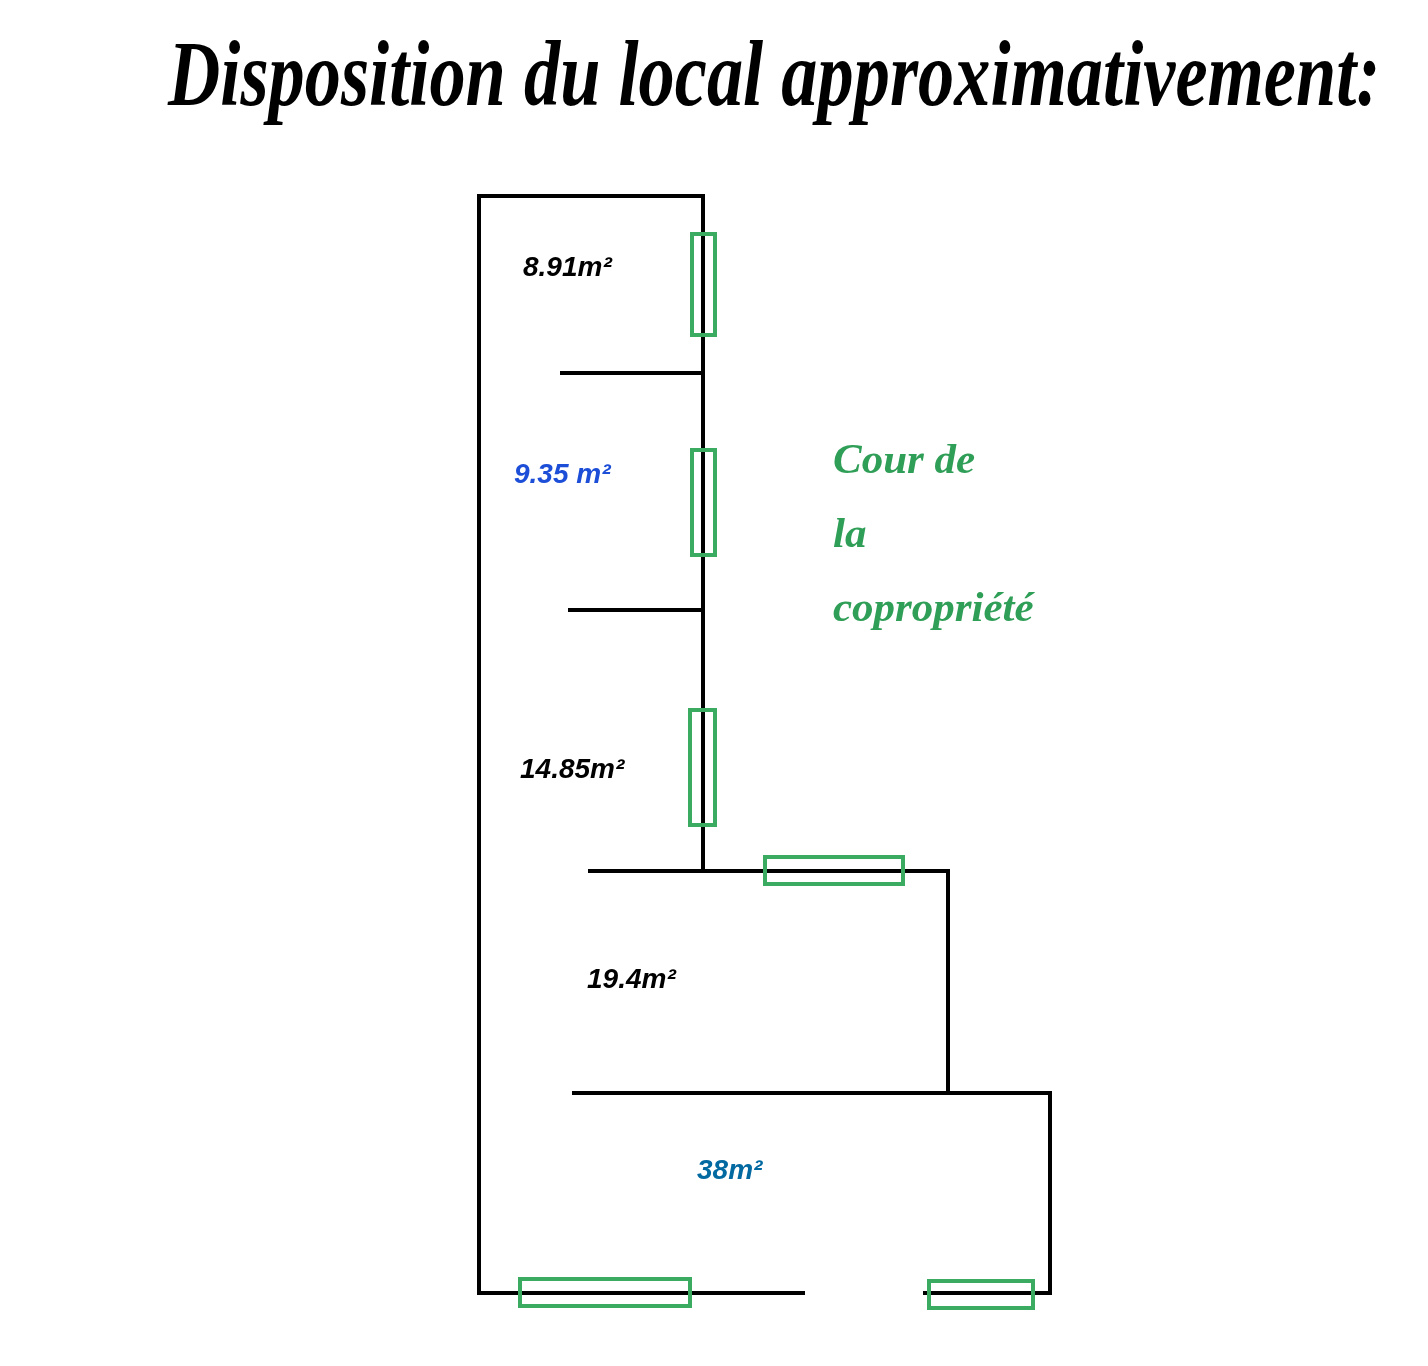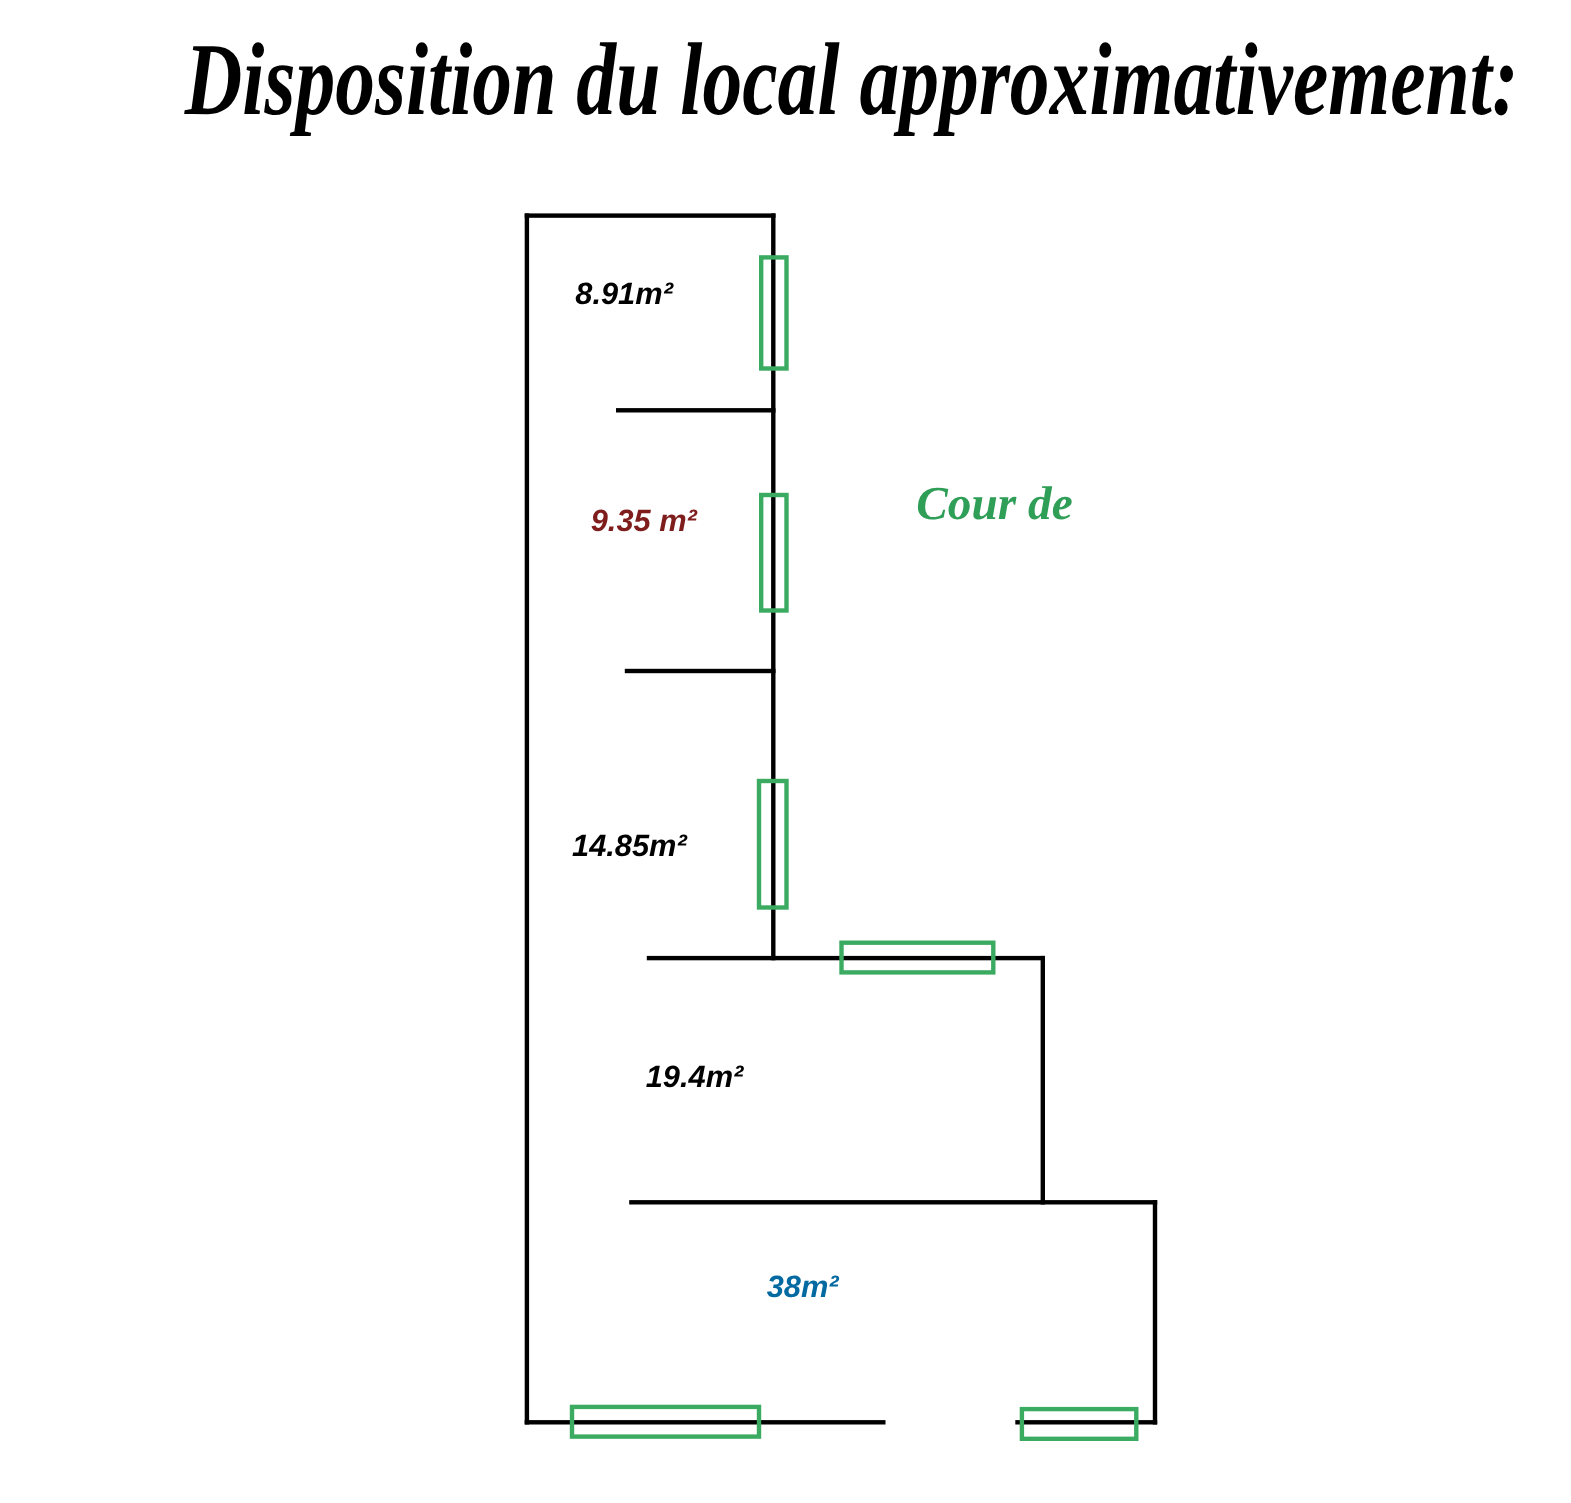--- a/index.html
+++ b/index.html
@@ -82,22 +82,24 @@
       <div class="wall" style="width: 4px; height: 204px; background: rgb(0, 0, 0); left: 1048px; top: 1091px;"></div>
       <div class="wall" style="width: 328px; height: 4px; background: rgb(0, 0, 0); left: 477px; top: 1291px;"></div>
       <div class="wall" style="width: 129px; height: 4px; background: rgb(0, 0, 0); left: 923px; top: 1291px;"></div>
       <div class="window-rect" style="width: 27px; height: 105px; border-color: rgb(60, 171, 98); left: 690px; top: 232px;"></div>
       <div class="window-rect" style="width: 27px; height: 109px; border-color: rgb(60, 171, 98); left: 690px; top: 448px;"></div>
       <div class="window-rect" style="width: 29px; height: 119px; border-color: rgb(60, 171, 98); left: 688px; top: 708px;"></div>
       <div class="window-rect" style="width: 142px; height: 31px; border-color: rgb(60, 171, 98); left: 763px; top: 855px;"></div>
       <div class="window-rect" style="width: 174px; height: 31px; border-color: rgb(60, 171, 98); left: 518px; top: 1277px;"></div>
       <div class="window-rect" style="width: 108px; height: 31px; border-color: rgb(60, 171, 98); left: 927px; top: 1279px;"></div>
       <div class="room-label" style="color: rgb(0, 0, 0); left: 523px; top: 253px;">8.91m²</div>
-      <div class="room-label" style="color: #7f1d1d; left: 514px; top: 460px; margin-left: 23px;">9.35 m²</div>
+      <div class="room-label" style="color: #1d4ed8; left: 514px; top: 460px;">9.35 m²</div>
       <div class="room-label" style="color: rgb(0, 0, 0); left: 520px; top: 727px; margin-top: 28px;">14.85m²</div>
       <div class="room-label" style="color: rgb(0, 0, 0); left: 587px; top: 944px; margin-top: 21px;">19.4m²</div>
       <div class="room-label" style="color: #0369a1; left: 697px; top: 1156px;">38m²</div>
     </div>
 
   <div id="courtyard-label" style="color: rgb(47, 158, 87);">
     <div>Cour de</div>
+    <div>la</div>
+    <div>copropriété</div>
   </div>
 </div>
 
 </body></html>

